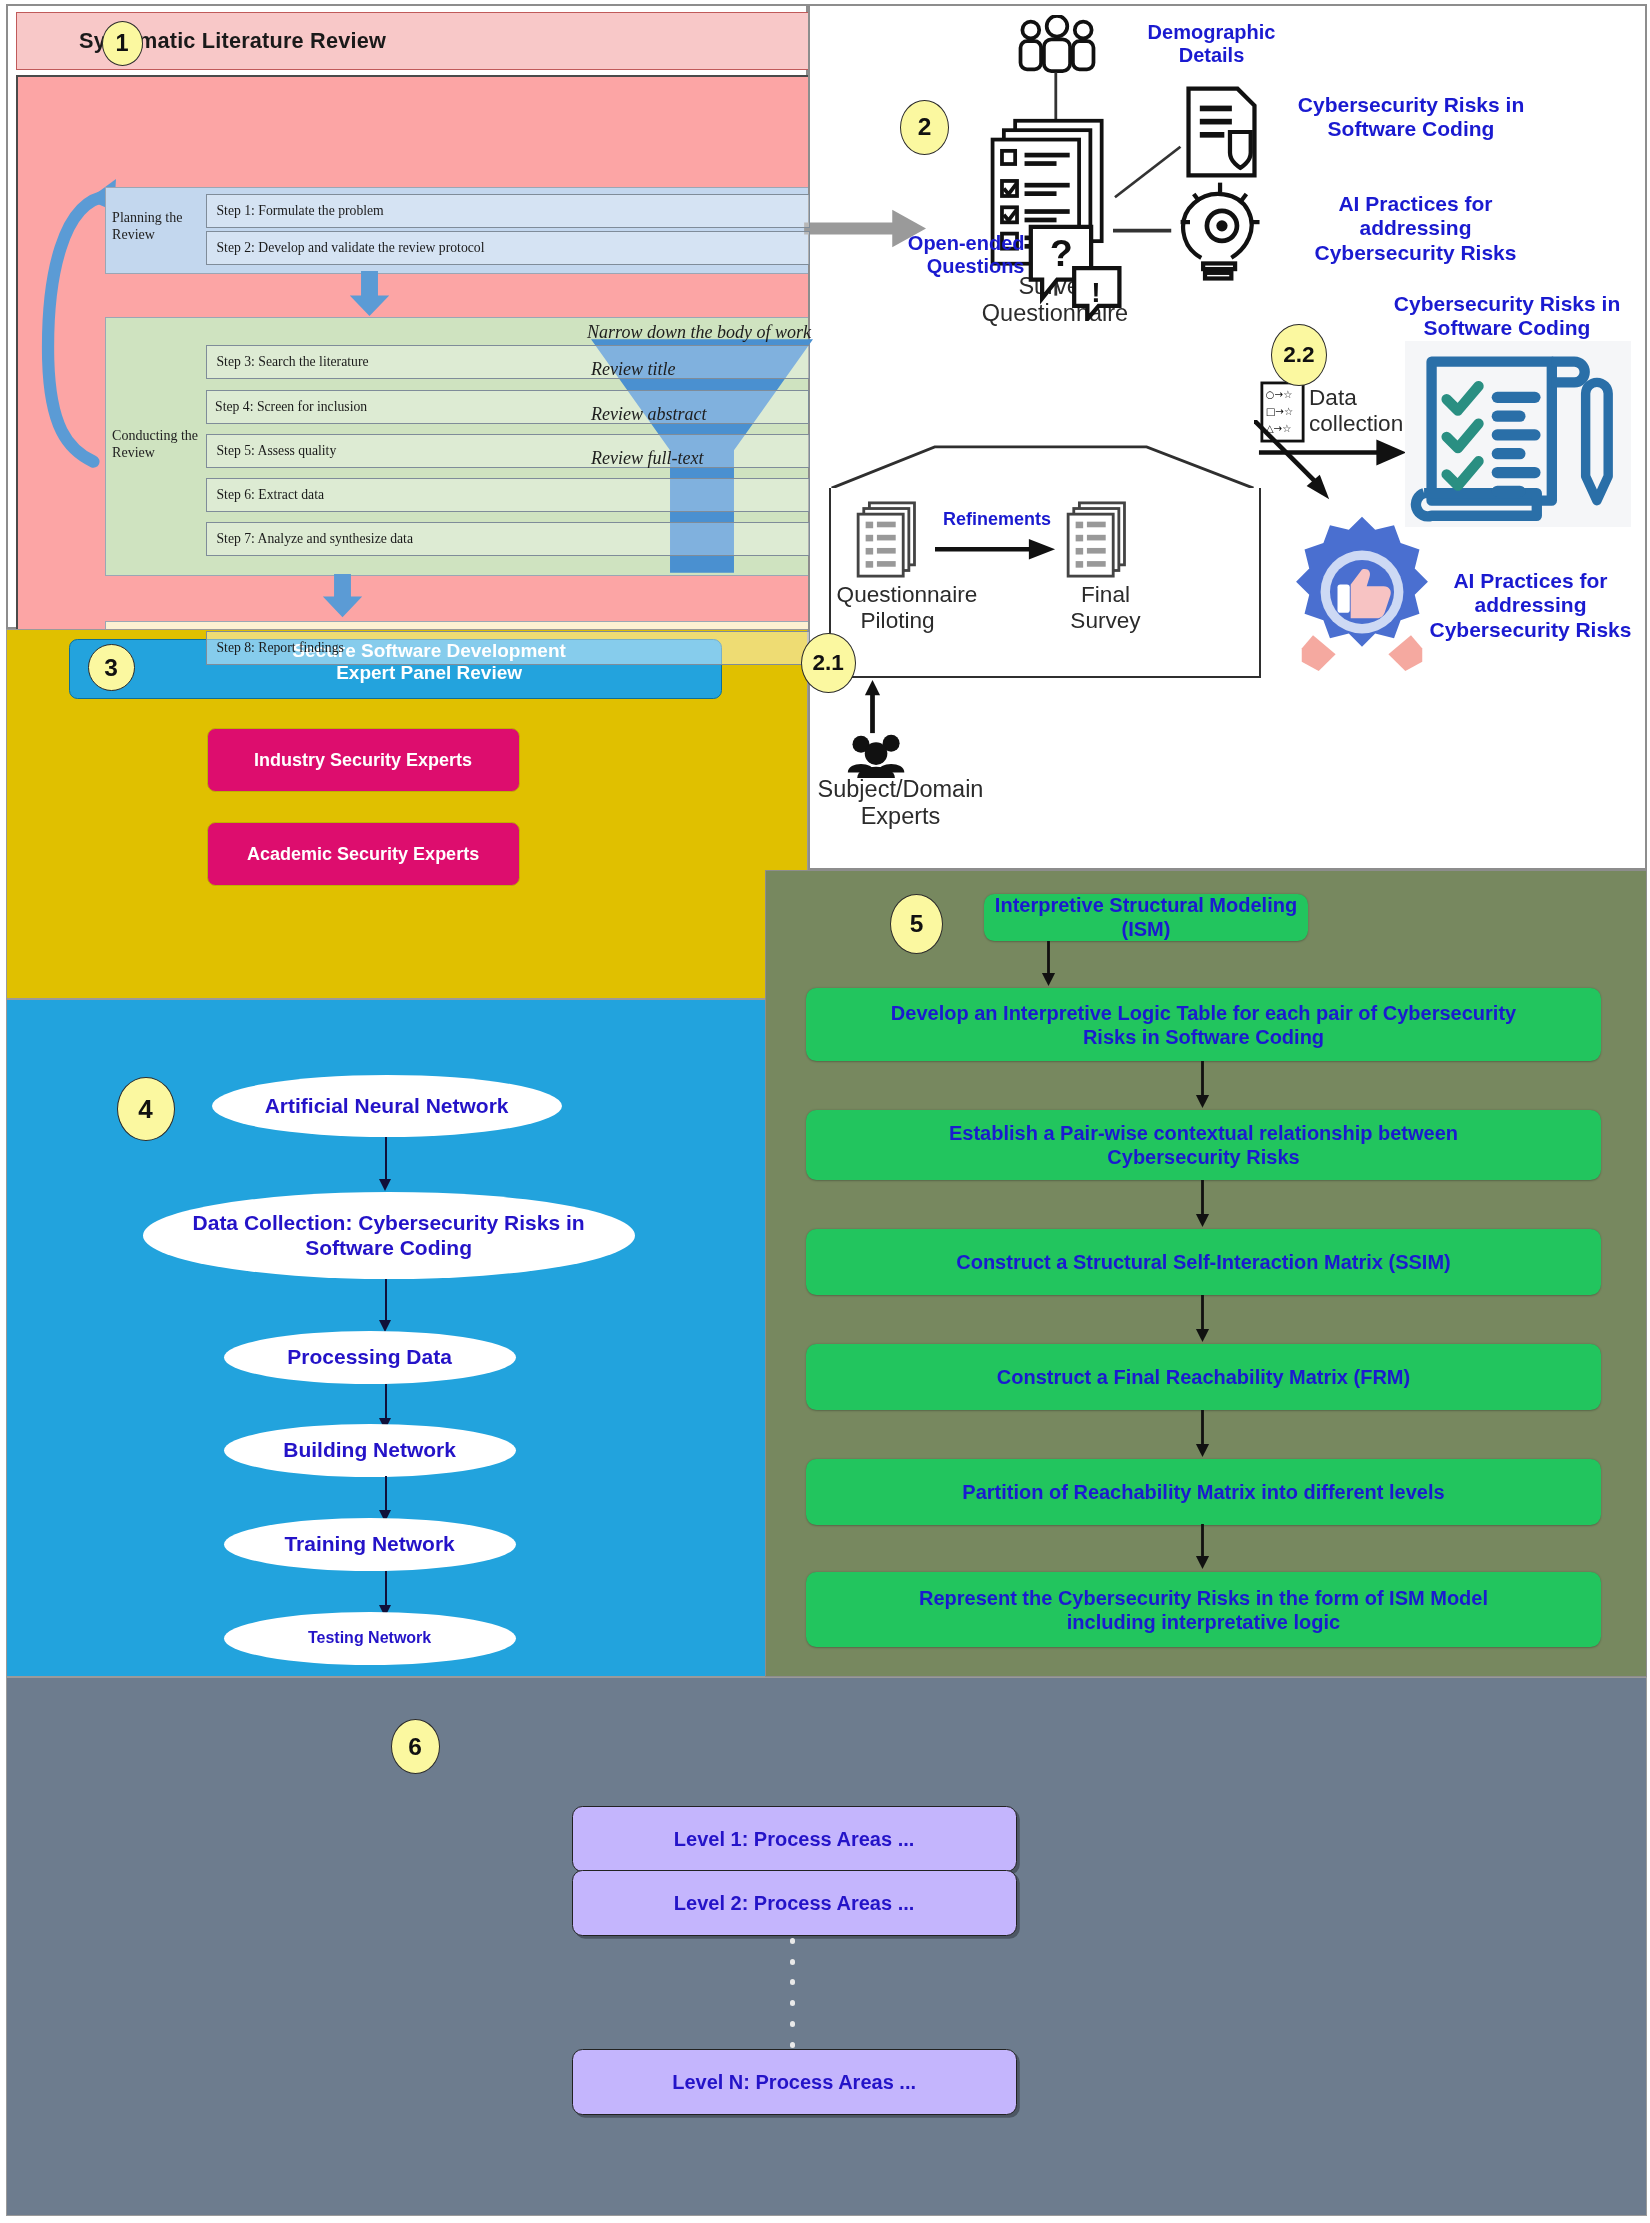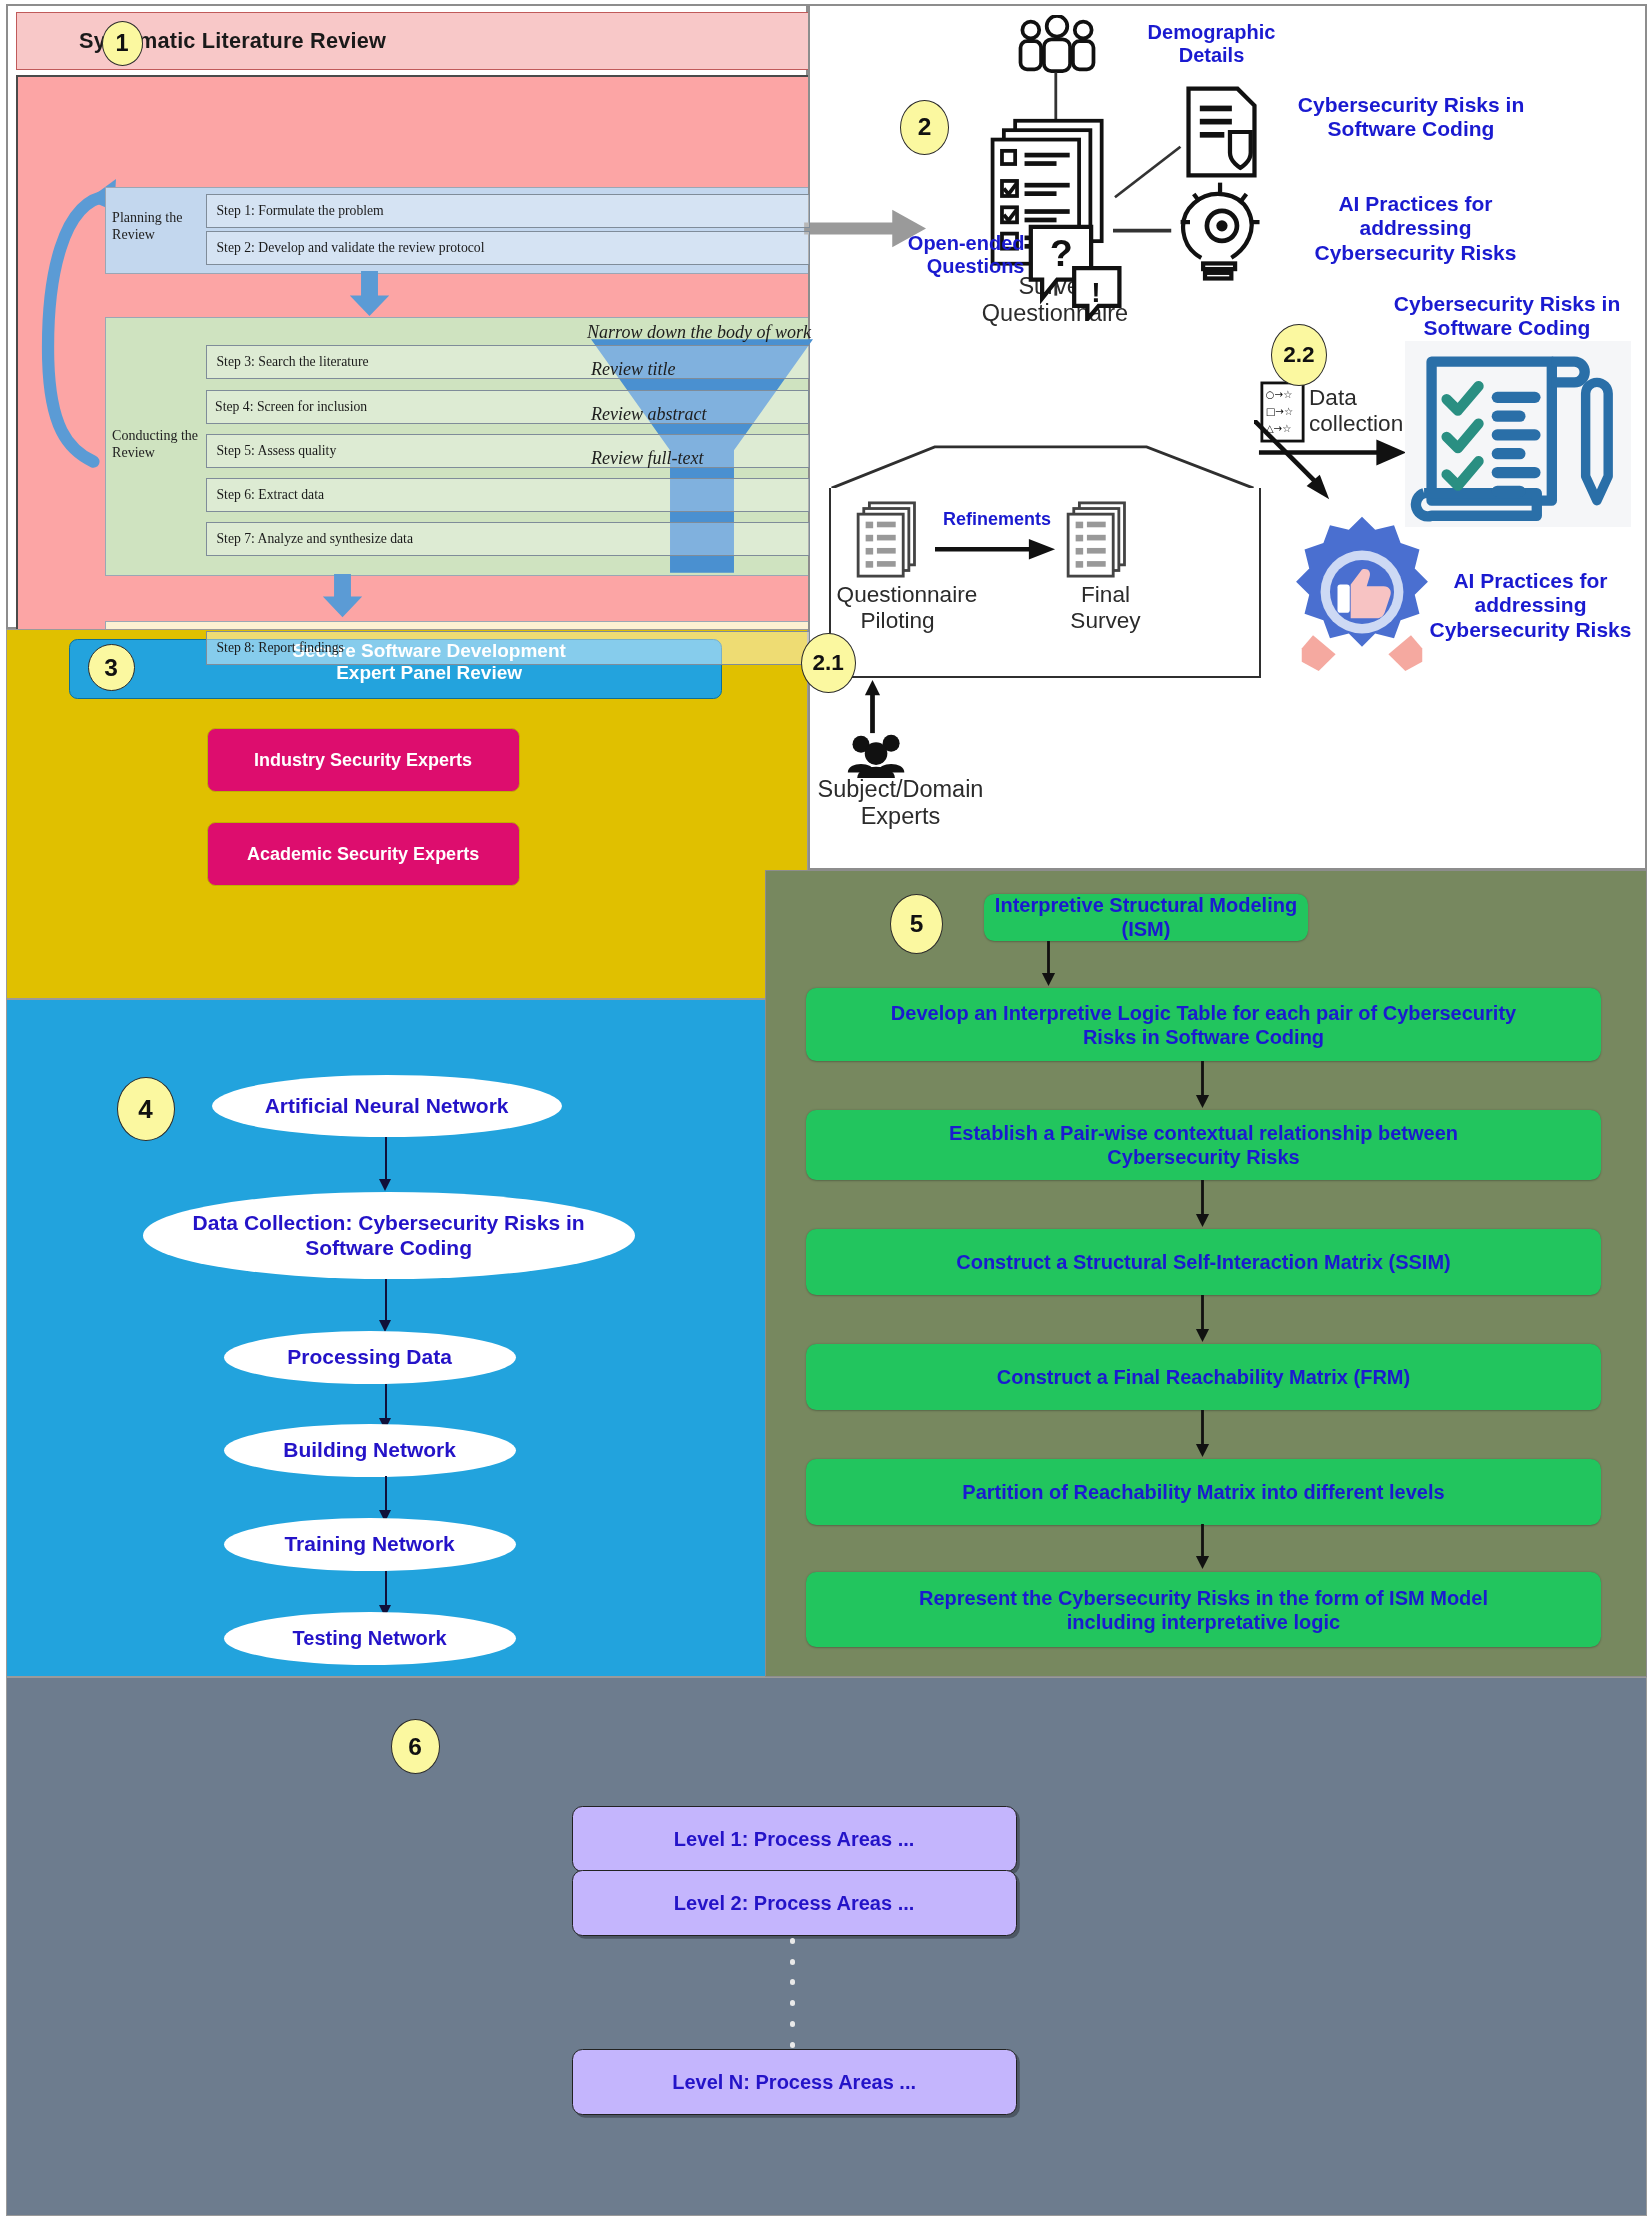--- a/index.html
+++ b/index.html
@@ -452,21 +452,21 @@
     </div>
     <div class="vArr" style="left:378px;top:476px;height:38px;"></div>
     <div class="vHead" style="left:372px;top:510px;"></div>
 
     <div class="oval" style="left:217px;top:518px;width:292px;height:53px;font-size:21px;">
       <span>Training Network</span>
     </div>
     <div class="vArr" style="left:378px;top:571px;height:38px;"></div>
     <div class="vHead" style="left:372px;top:605px;"></div>
 
-    <div class="oval" style="left:217px;top:612px;width:292px;height:53px;font-size:20px;">
+    <div class="oval" style="left:217px;top:612px;width:292px;height:53px;font-size:16px;">
       <span>Testing Network</span>
     </div>
   </div>
 
   <div id="ismp" class="abs">
     <div class="badge abs" style="left:124px;top:22.6px;width:53px;height:60px;font-size:24.5px;">5</div>
 
     <div class="ismBox" style="left:218px;top:22.6px;width:324px;height:47px;font-size:20px;">
       <span>Interpretive Structural Modeling (ISM)</span>
     </div>

